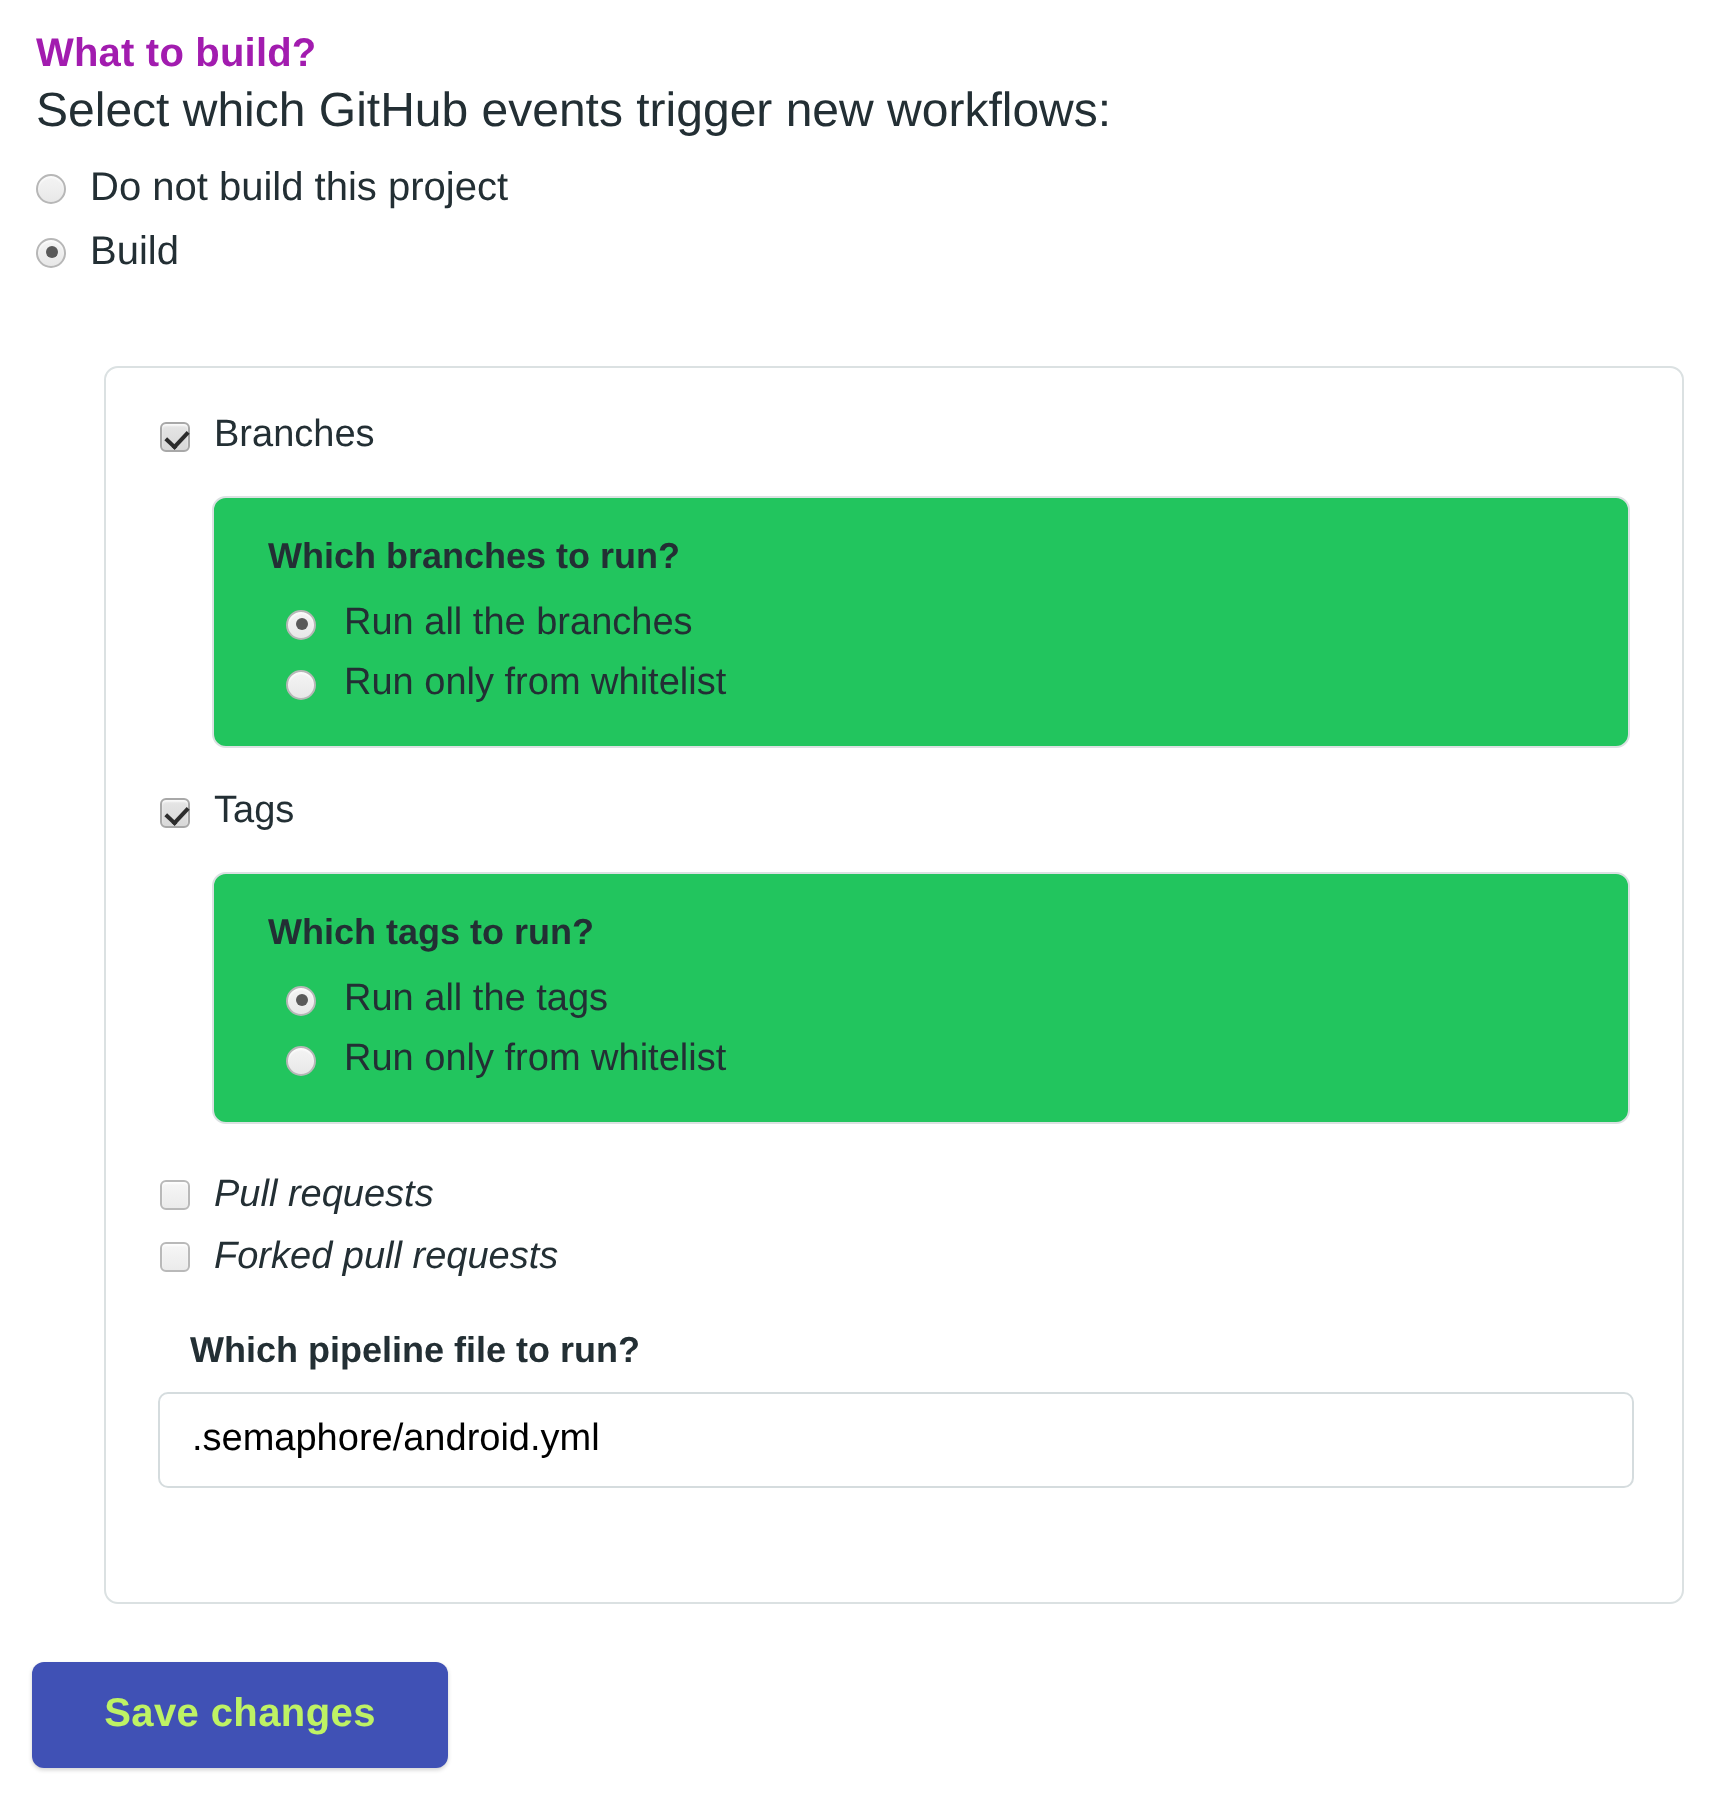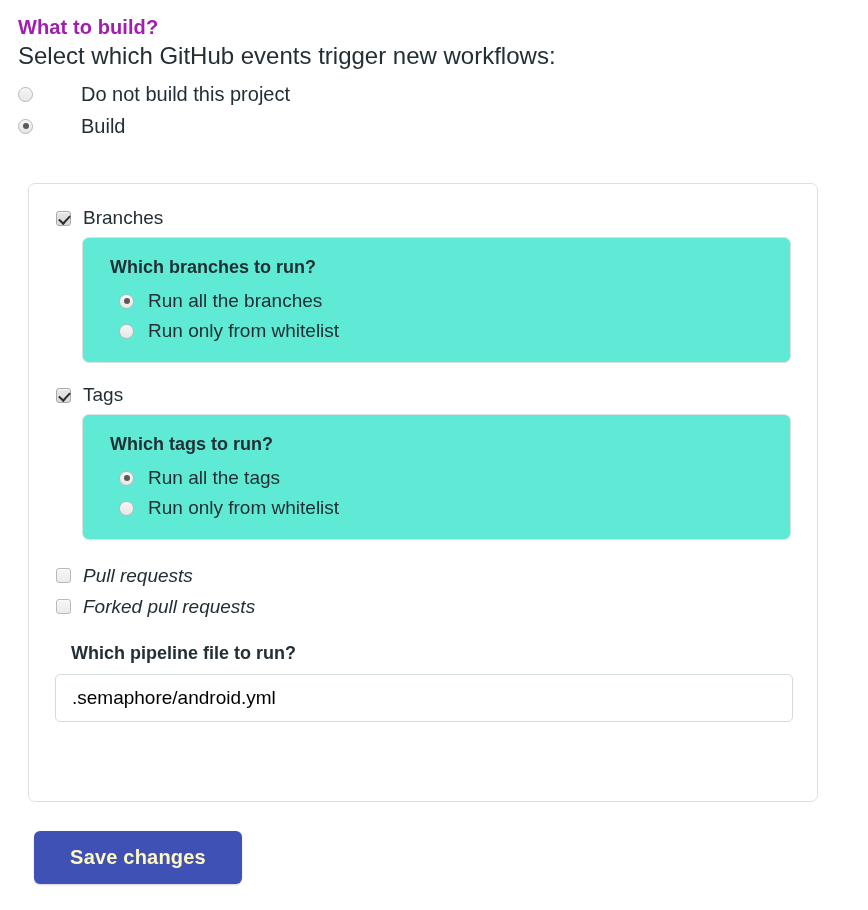--- a/index.html
+++ b/index.html
@@ -39,21 +39,20 @@
     line-height: 28px;
     margin: 0 0 8px 0;
   }
 
   
   .radio-row {
     display: flex;
     align-items: center;
     height: 32px;
     margin: 0;
-    gap: 36px;
   }
   .radio-row .label-text {
     font-size: 20px;
     line-height: 26px;
     color: #232f34;
   }
   .muted {
     color: #6f7f85;
   }
 
@@ -106,21 +105,21 @@
     width: 5px;
     height: 9px;
     border: solid #2d2d2d;
     border-width: 0 2px 2px 0;
     transform: rotate(43deg);
   }
 
   
   .build-card {
     position: absolute;
-    left: 28px;
+    left: 52px;
     top: 183px;
     width: 790px;
     height: 619px;
     border: 1px solid #dbe1e2;
     border-radius: 7px;
     background: #ffffff;
     padding: 19px 0 0 0;
   }
 
   .card-row {
@@ -130,24 +129,24 @@
     padding-left: 27px;
   }
   .card-row .label-text {
     font-size: 19px;
     line-height: 26px;
     color: #232f34;
   }
 
   
   .inner-panel {
-    margin: 4px 26px 0 53px;
+    margin: 15px 26px 0 53px;
     border: 1px solid #dbe1e2;
     border-radius: 7px;
-    background: #5eead4;
+    background: #22c55e;
     padding: 17px 0 16px 27px;
   }
   .inner-title {
     font-size: 18px;
     font-weight: bold;
     color: #232f34;
     line-height: 24px;
     margin: 0 0 7px 0;
   }
   .inner-radio-row {
@@ -186,28 +185,28 @@
     font-size: 19px;
     color: #000000;
     padding: 0 0 0 16px;
     outline: none;
   }
   .pipeline-input::placeholder { color: #9aa6ab; }
 
   
   .save-button {
     position: absolute;
-    left: 34px;
+    left: 16px;
     top: 831px;
     width: 208px;
     height: 53px;
     border: none;
     border-radius: 6px;
     background: #4051b5;
-    color: #fef9c3;
+    color: #bef264;
     font-family: "Liberation Sans", sans-serif;
     font-size: 20px;
     font-weight: bold;
     letter-spacing: .2px;
     cursor: pointer;
     box-shadow: 0 1px 2px rgba(0,0,0,.18);
   }
 </style>
 </head>
 <body>

